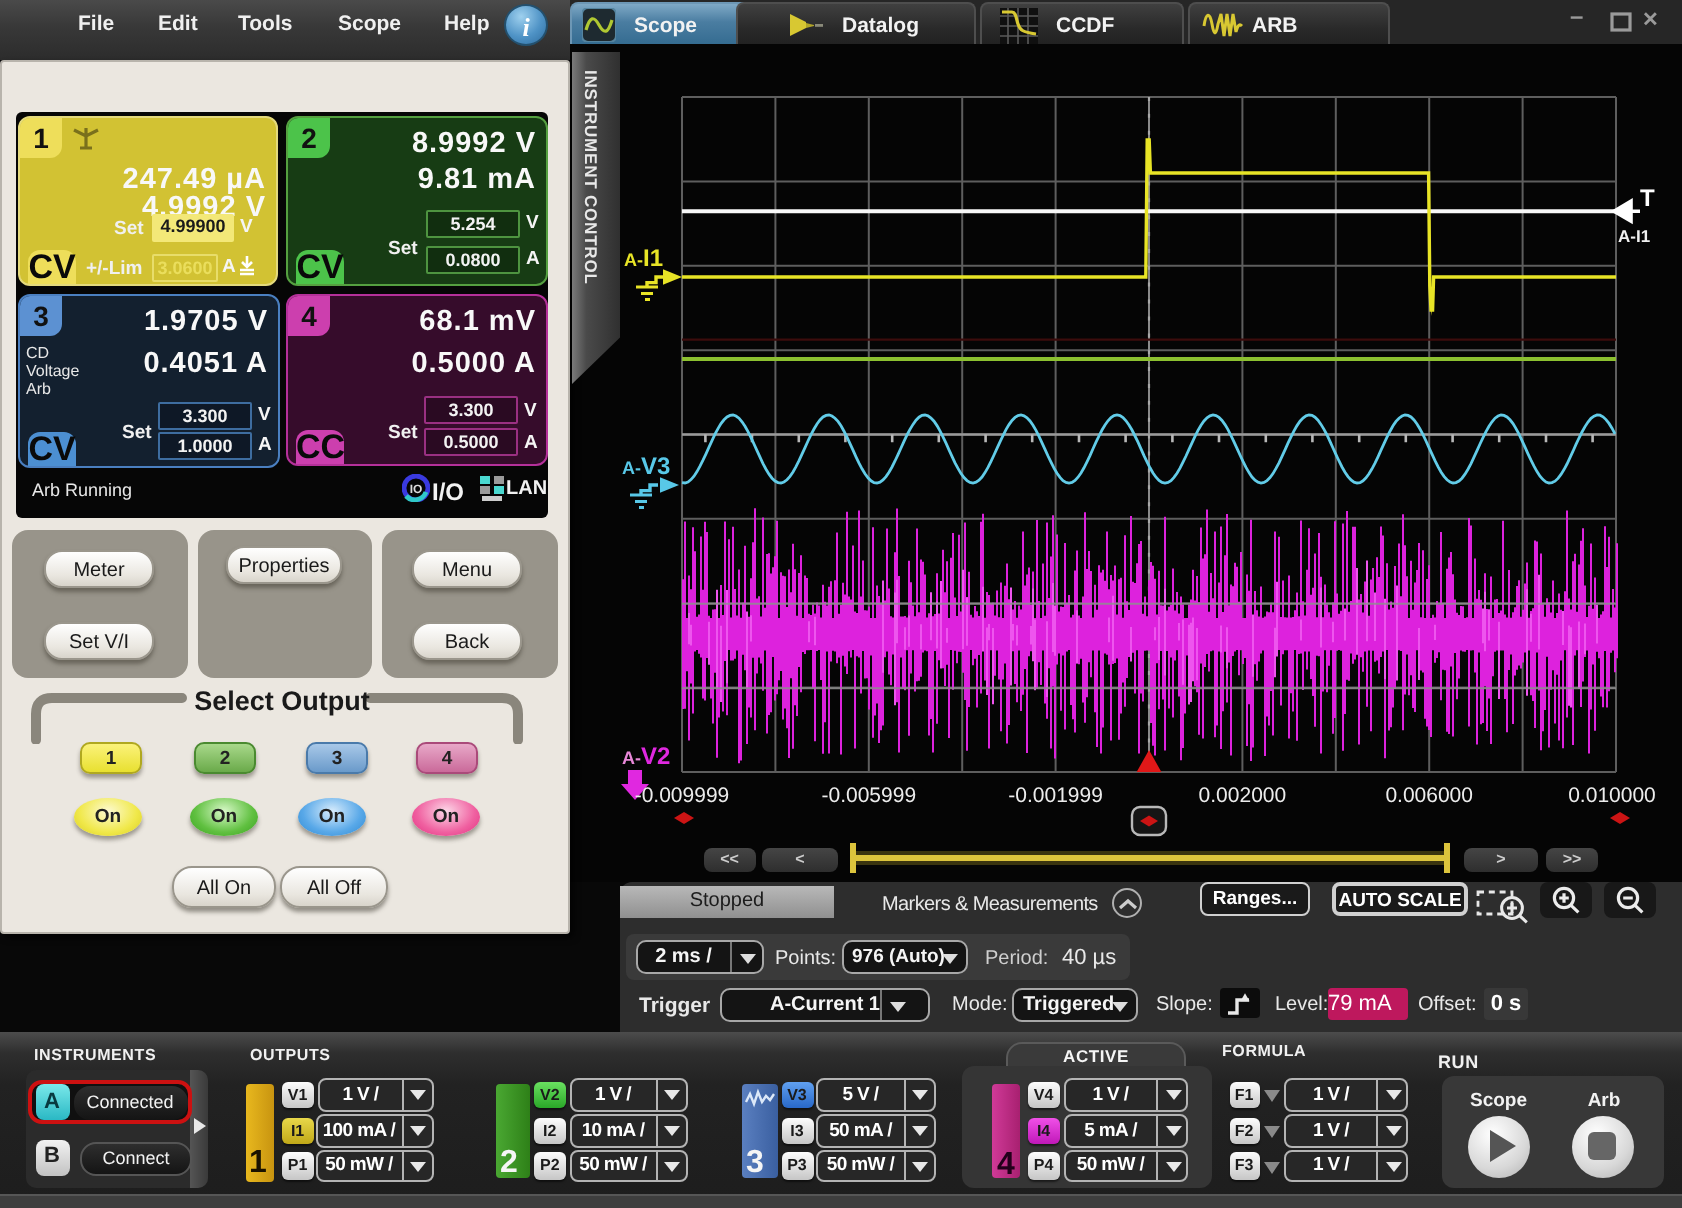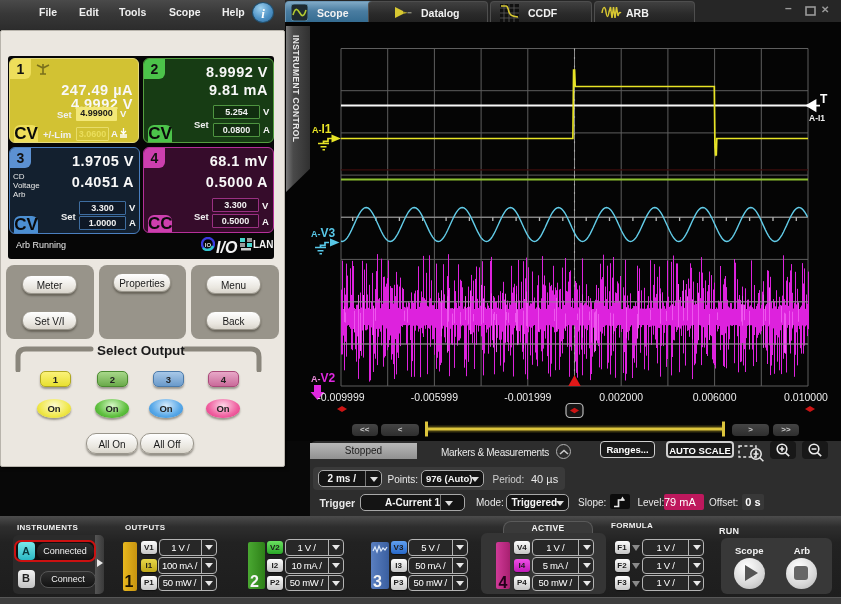--- a/index.html
+++ b/index.html
@@ -41,21 +41,21 @@
 .combo .arr:after{content:"";position:absolute;left:4px;top:6px;border:4px solid transparent;border-top:5px solid #ddd;}
 .cbtn{position:absolute;background:#1a1a1a;border:1px solid #d0d0d0;border-radius:4px;color:#fff;font-weight:bold;text-align:center;}
 
 #bottombar{left:0;top:516px;width:841px;height:88px;background:linear-gradient(#4c4c4c,#2e2e2e 12%,#222 30%,#1d1d1d);}
 #statusstrip{position:absolute;left:0;top:81px;width:841px;height:7px;background:#3e3e3e;border-top:1px solid #565656;}
 .hdr{position:absolute;color:#f0f0f0;font-size:8px;font-weight:bold;letter-spacing:0.3px;}
 .vbadge{position:absolute;width:16px;height:13.5px;border-radius:3px;font-size:8px;font-weight:bold;text-align:center;line-height:13.5px;color:#1a1a1a;background:linear-gradient(#fdfdfd,#c6c6c6);box-shadow:0 1px 1px rgba(0,0,0,.5);}
 .dd{position:absolute;height:16.5px;background:#272727;border:1.5px solid #b4b4b4;border-radius:4px;color:#fff;font-size:9.5px;font-weight:bold;letter-spacing:-0.3px;}
 .dd i{position:absolute;right:0;top:0;bottom:0;width:15px;border-left:1.5px solid #b4b4b4;font-style:normal;}
 .dd i:after{content:"";position:absolute;left:3.5px;top:5px;border:4px solid transparent;border-top:5px solid #e8e8e8;}
-.dd b{position:absolute;left:0;right:15px;top:1.5px;text-align:center;font-weight:normal;}
+.dd b{position:absolute;left:0;right:15px;top:1.5px;text-align:center;font-weight:bold;}
 .chnum{position:absolute;font-size:16px;font-weight:bold;}
 </style></head>
 <body>
 <div id="app">
 
 <div id="menubar" class="abs">
   <span class="mi" style="left:39px;">File</span>
   <span class="mi" style="left:79px;">Edit</span>
   <span class="mi" style="left:119px;">Tools</span>
   <span class="mi" style="left:169px;">Scope</span>
@@ -160,21 +160,21 @@
     <div class="unit" style="left:118px;top:67.5px;">A</div>
     <div class="cvtab" style="background:#cc3fae;">CC</div>
   </div>
 
   <div style="position:absolute;left:8px;top:184px;color:#e8e8e8;font-size:9px;">Arb Running</div>
   <svg style="position:absolute;left:193px;top:181px;" width="14" height="14" viewBox="0 0 14 14">
           <circle cx="7" cy="7" r="6" fill="none" stroke="#3a3ae0" stroke-width="2.4"></circle>
           <path d="M2 11 A6 6 0 0 0 12 9" fill="none" stroke="#30c8c8" stroke-width="2.4"></path>
           <text x="7" y="9.5" fill="#ddd" font-size="6" text-anchor="middle" font-weight="bold">IO</text>
         </svg>
-  <div style="position:absolute;left:208px;top:183px;color:#f2f2f2;font-size:16px;font-weight:bold;font-style:italic;">I/O</div>
+  <div style="position:absolute;left:208px;top:183px;color:#f2f2f2;font-size:12px;font-weight:bold;">I/O</div>
   <svg style="position:absolute;left:231px;top:181px;" width="14" height="14" viewBox="0 0 14 14">
           <rect x="1" y="1" width="5" height="4" fill="#4ad8d0"></rect>
           <rect x="8" y="1" width="5" height="4" fill="#9a9a9a"></rect>
           <rect x="1" y="6" width="5" height="4" fill="#9a9a9a"></rect>
           <rect x="8" y="6" width="5" height="4" fill="#4ad8d0"></rect>
           <rect x="2" y="11" width="10" height="2.5" fill="#cccccc"></rect>
         </svg>
   <div style="position:absolute;left:245px;top:183px;color:#f2f2f2;font-size:10px;font-weight:bold;">LAN</div>
  </div>
 

